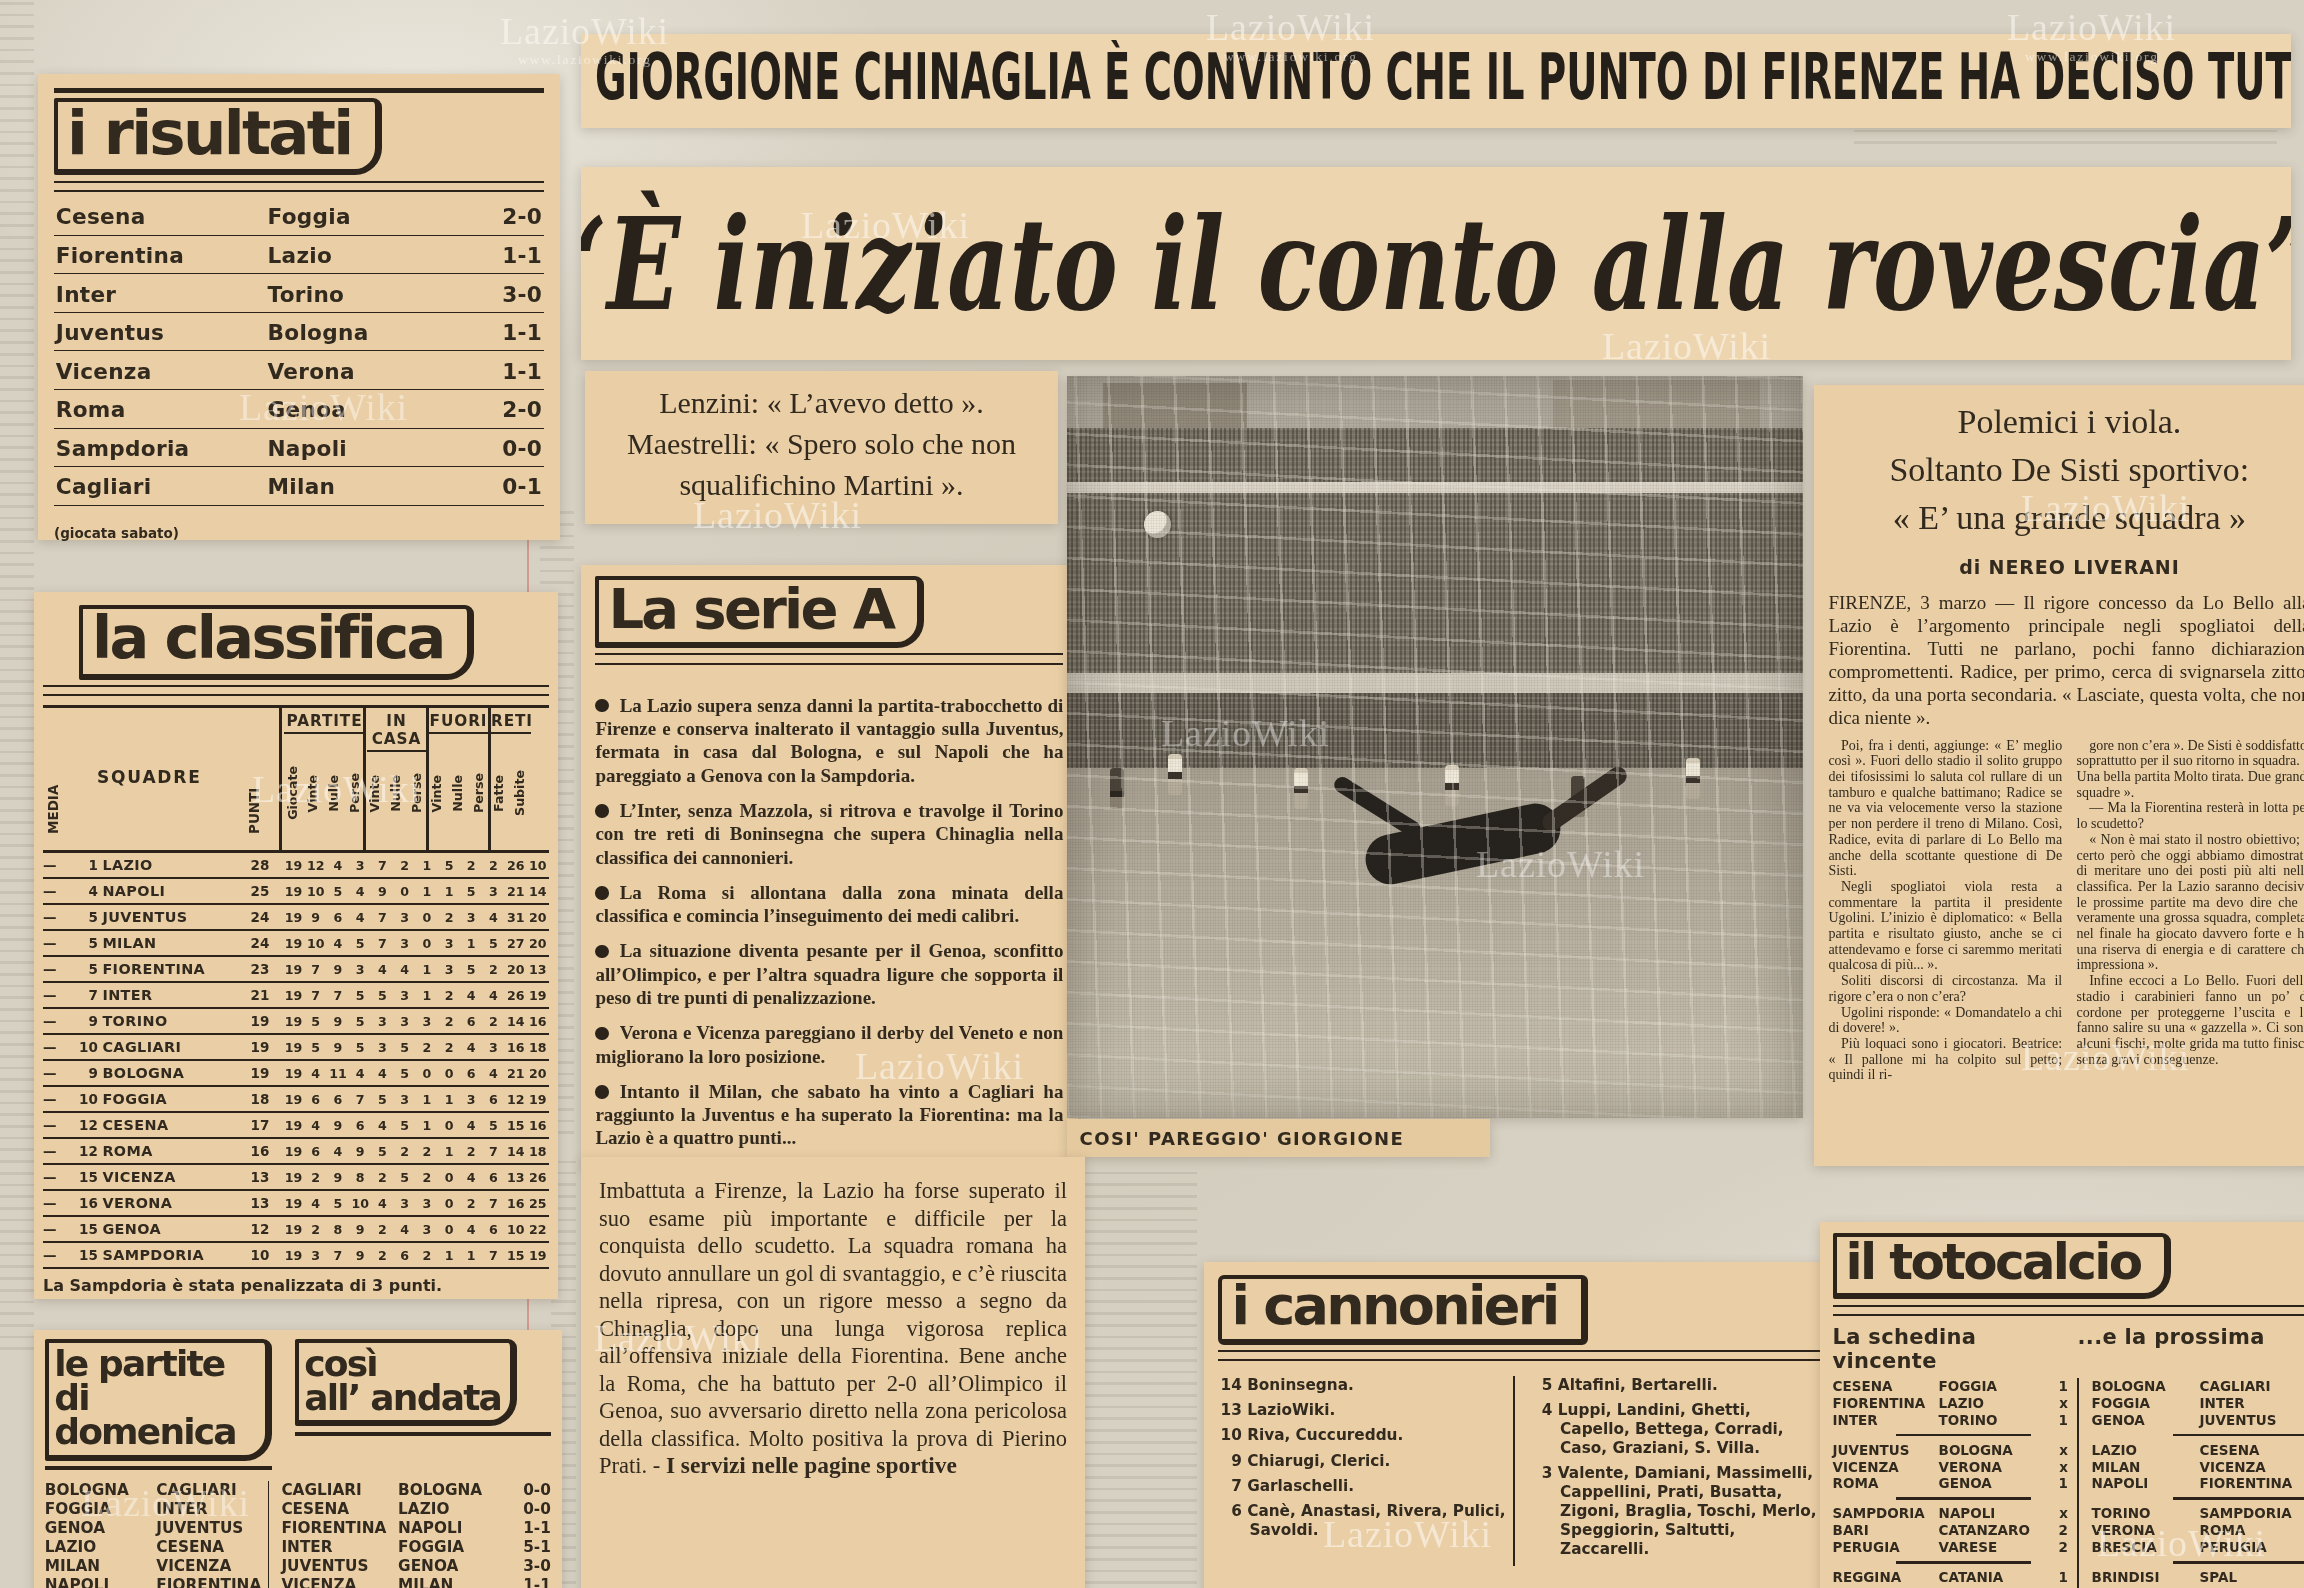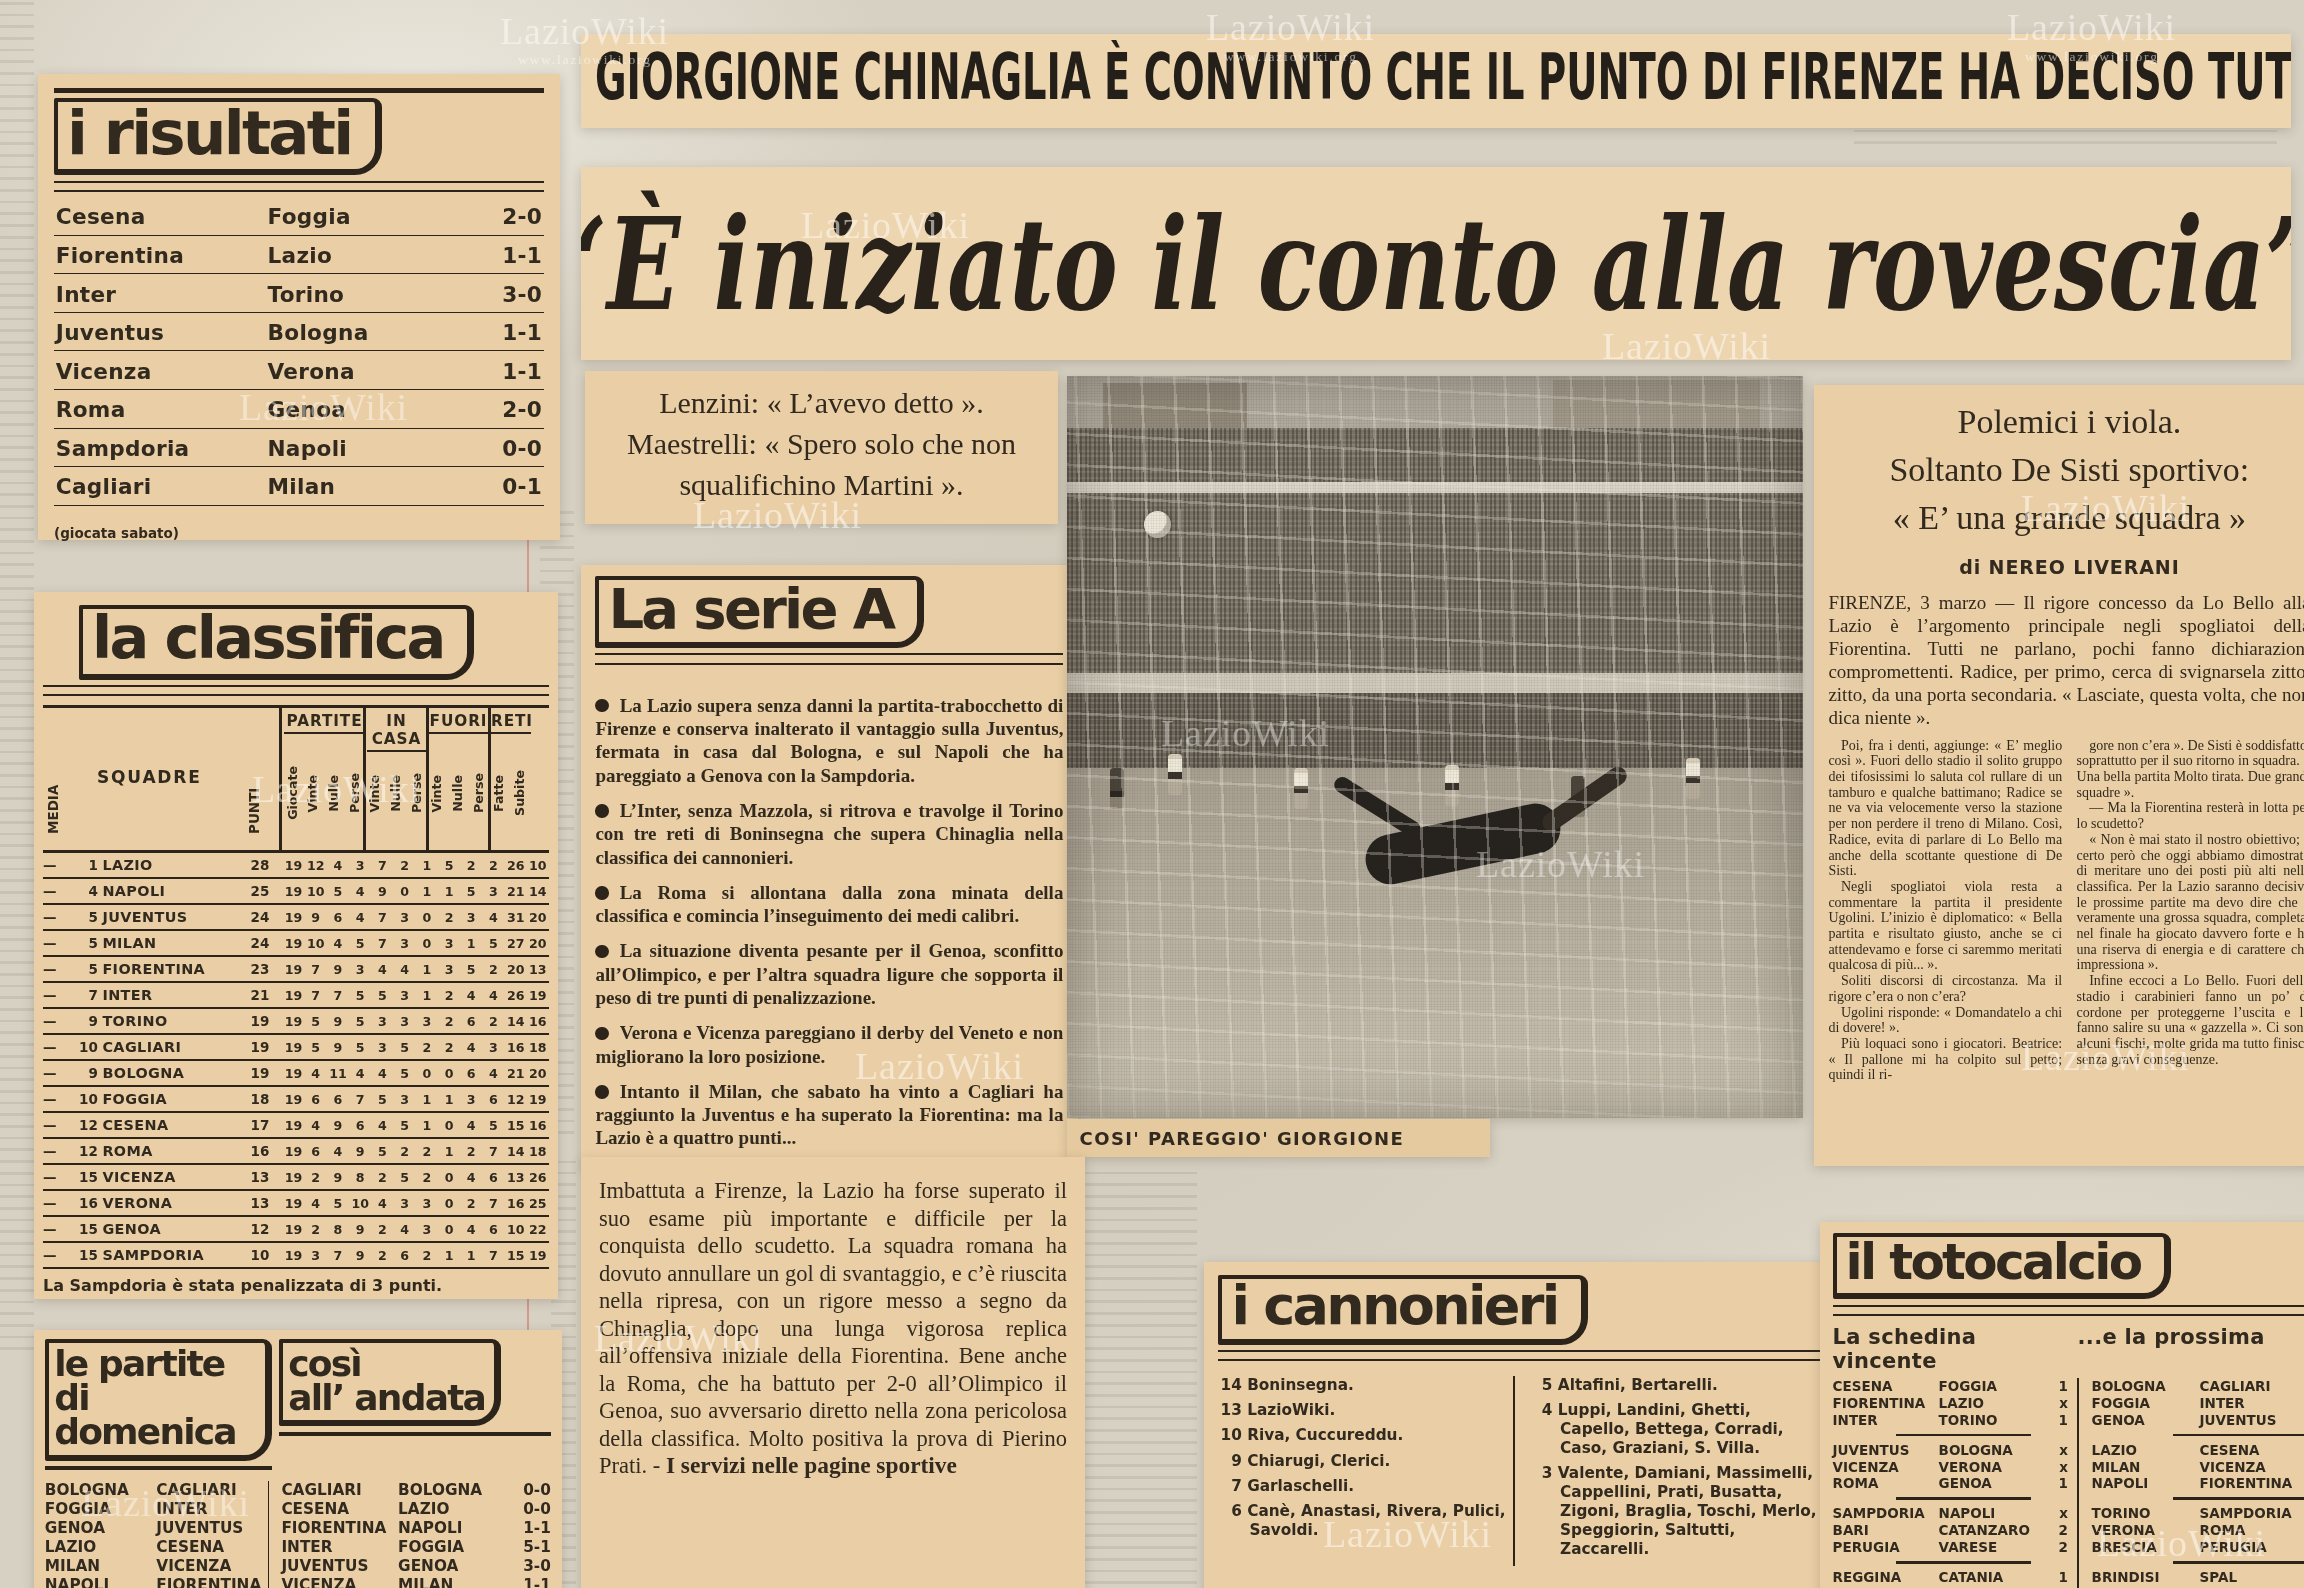--- a/index.html
+++ b/index.html
@@ -529,21 +529,21 @@
           <span class="cn">1</span>
           <span class="cn">7</span>
           <span class="cn">15</span>
           <span class="cn">19</span>
         </div>
       </div>
     <div class="cl-note">La Sampdoria è stata penalizzata di 3 punti.</div>
   </div>
 
   <div class="clip" id="partite" style="left:34px;top:1330px;width:506px;height:258px;padding:9px 10.8px;">
-    <div style="display:flex;gap:7px;">
+    <div style="display:flex;gap:23px;">
       <div style="width:227px;">
         <div class="frame" style="font-size:36px;letter-spacing:-1.8px;padding:3.6px 9px 5.4px 5.4px;">
           <div>le partite</div>
           <div>di domenica</div>
         </div>
         <div class="thick"></div>
       </div>
       <div style="flex:1;">
         <div class="frame" style="font-size:36px;letter-spacing:-1.8px;padding:3.6px 9px 5.4px 5.4px;">
           <div>così</div>
@@ -719,21 +719,21 @@
         </div>
     </div>
   </div>
 
   <div class="clip" id="editorial" style="left:581px;top:1157px;width:468px;height:432px;padding:20px 18px;overflow:hidden;">
     <p><span>Imbattuta a Firenze, la Lazio ha forse superato il suo esame più importante e difficile per la conquista dello scudetto. La squadra romana ha dovuto annullare un gol di svantaggio, e c’è riuscita nella ripresa, con un rigore messo a segno da Chinaglia, dopo una lunga vigorosa replica all’offensiva iniziale della Fiorentina. Bene anche la Roma, che ha battuto per 2-0 all’Olimpico il Genoa, suo avversario diretto nella zona pericolosa della classifica. Molto positiva la prova di Pierino Prati. - </span><b>I servizi nelle pagine sportive</b></p>
   </div>
 
   <div class="clip" id="cannonieri" style="left:1204px;top:1262px;width:605px;height:327px;padding:12.6px 14.4px;overflow:hidden;">
     <div>
-      <span class="frame" style="font-size:54px;">i cannonieri</span>
+      <span class="frame" style="font-size:54px;border-radius:6px;">i cannonieri</span>
     </div>
     <div class="dbl"></div>
     <div class="can-cols">
       <div class="can-col">
 
           <div class="can-entry"><span class="g">14</span><span>Boninsegna.</span></div>
 
           <div class="can-entry"><span class="g">13</span><span>LazioWiki.</span></div>
 
           <div class="can-entry"><span class="g">10</span><span>Riva, Cuccureddu.</span></div>

